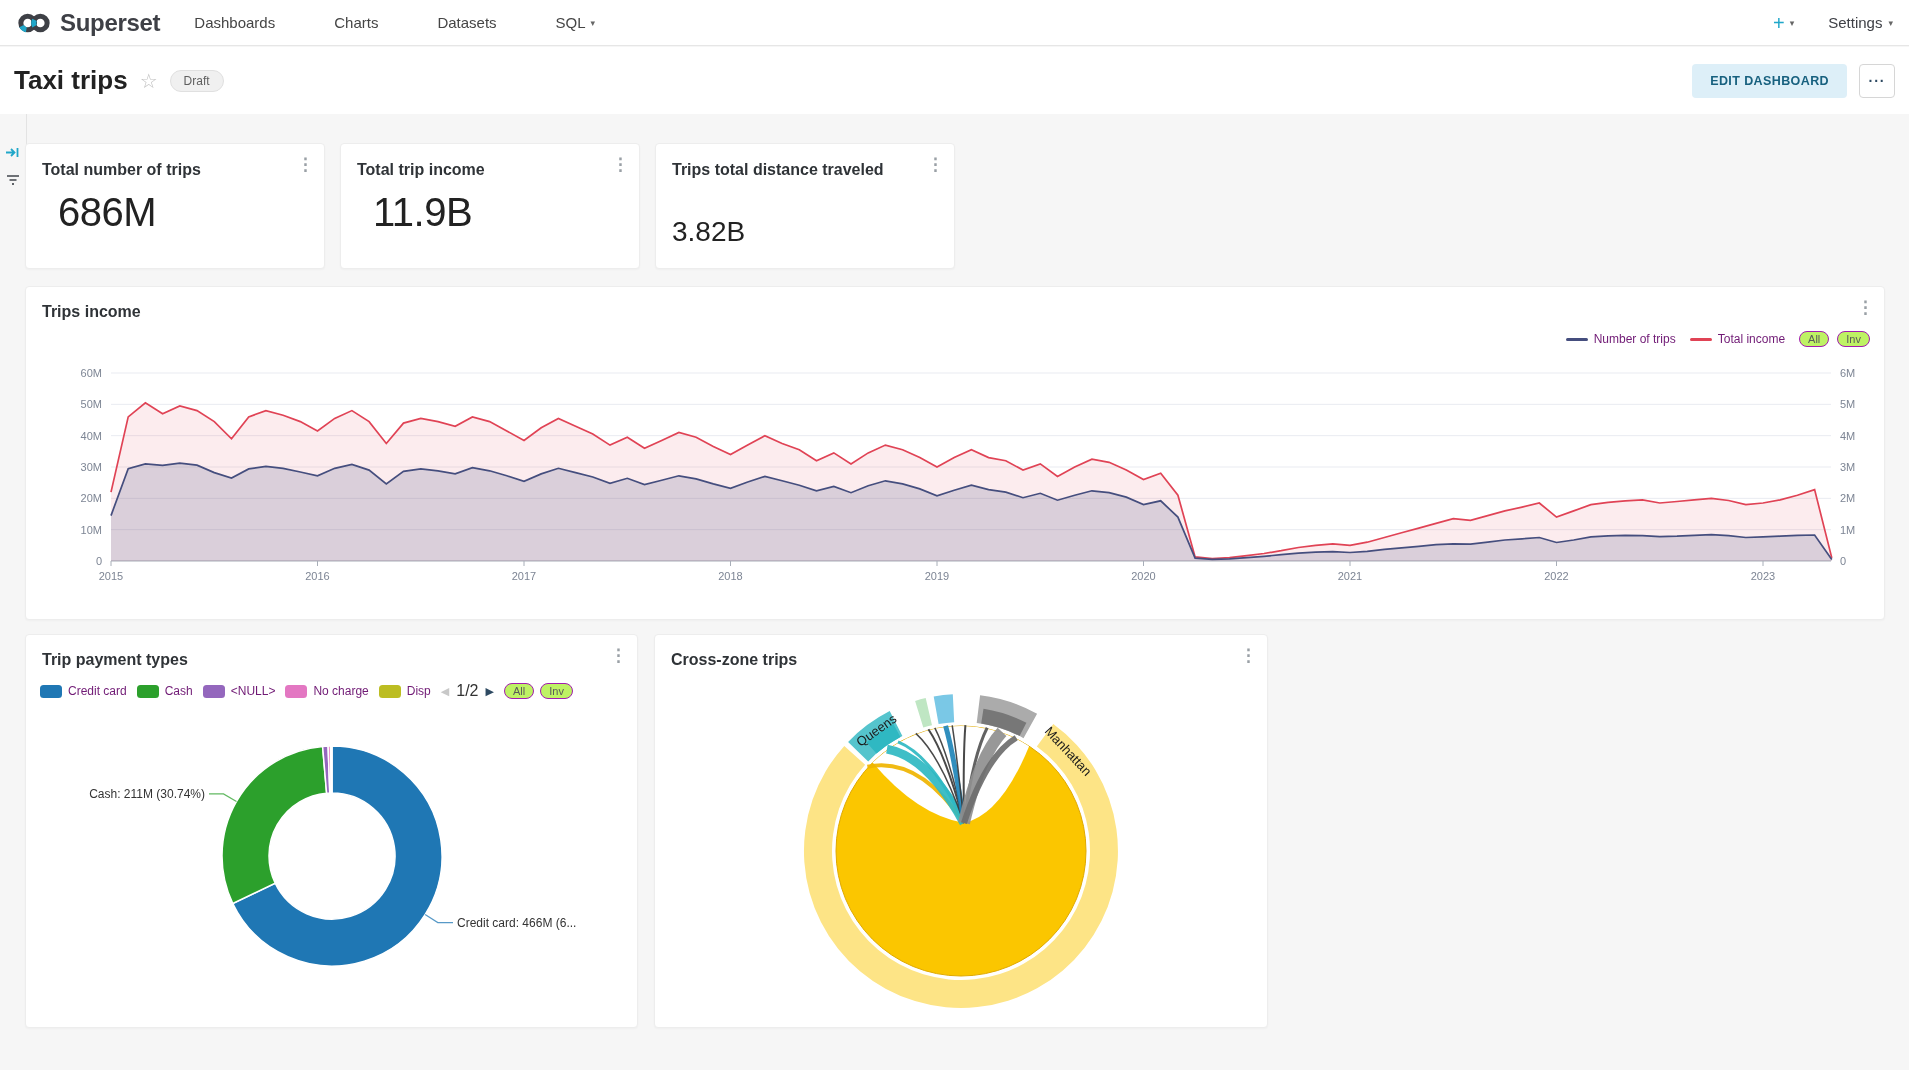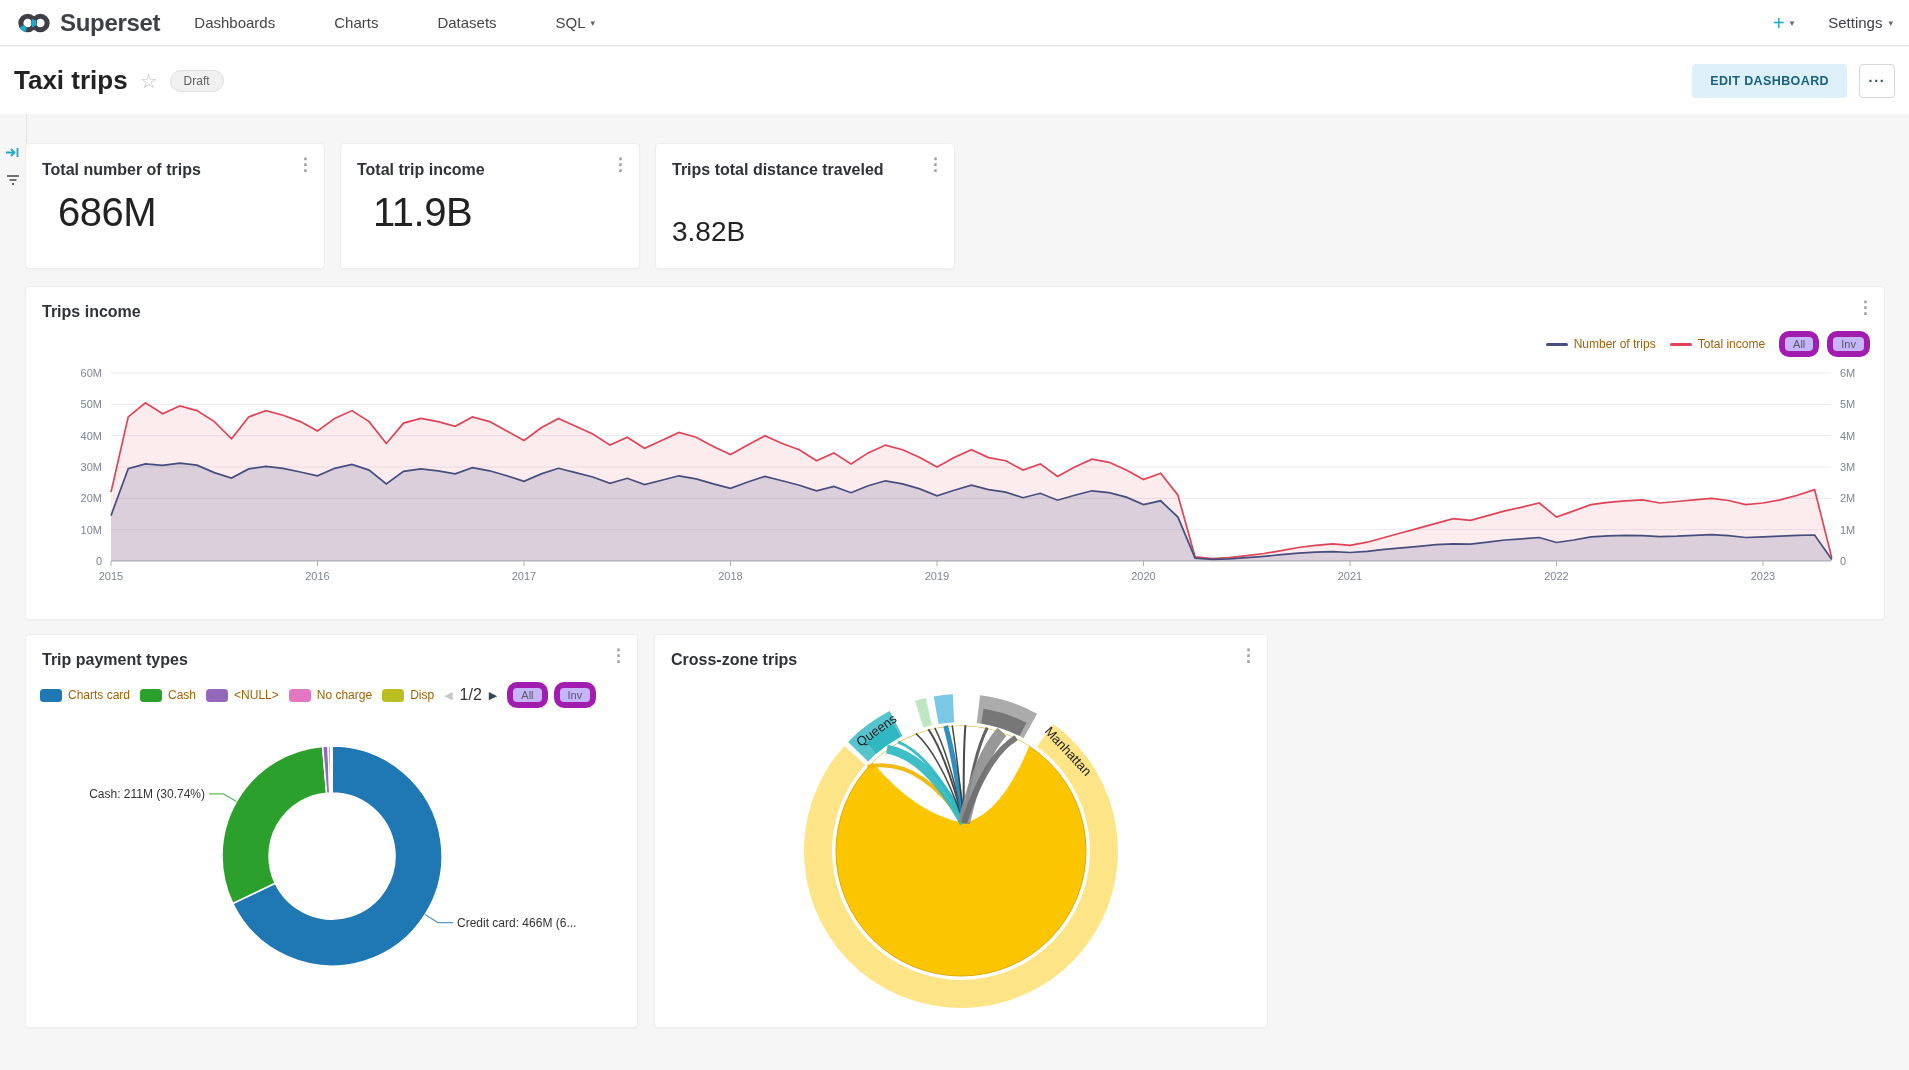--- a/index.html
+++ b/index.html
@@ -42,24 +42,24 @@
   .panel-title { position:absolute; left:16px; top:16px; font-size:16px; font-weight:700; color:#2F3337; }
   .kebab { position:absolute; right:10px; top:12px; font-size:17px; color:#9AA0A6; cursor:pointer;
     font-weight:700; line-height:1; }
 
   .kpi-value-lg { position:absolute; left:32px; top:46px; font-size:40px; font-weight:500;
     color:#222; letter-spacing:-0.5px; }
   .kpi-value-sm { position:absolute; left:16px; top:72px; font-size:28px; font-weight:500; color:#222; }
   .kpi-title { max-width:215px; line-height:1.25; }
 
   .chart-legend { position:absolute; display:flex; align-items:center; gap:14px; }
-  .legend-item { display:flex; align-items:center; gap:6px; font-size:12px; color:#a16207; cursor:pointer;}
+  .legend-item { display:flex; align-items:center; gap:6px; font-size:12px; color:#701a75; cursor:pointer;}
   .line-swatch { width:22px; height:3px; border-radius:2px; }
   .rect-swatch { width:22px; height:13px; border-radius:3.5px; }
-  .pill-btn { border:6px solid #a21caf; border-radius:10px; background:#c4b5fd; color:#5A5A5A;
+  .pill-btn { border:1px solid #a21caf; border-radius:10px; background:#bef264; color:#5A5A5A;
     font-family:inherit; font-size:11px; padding:1px 8px; cursor:pointer; }
   .pager { display:flex; align-items:center; gap:7px; }
   .pager-prev { color:#C8C8C8; font-size:11px; cursor:pointer; }
   .pager-next { color:#2E4A62; font-size:11px; cursor:pointer; }
   .pager-text { font-size:16px; color:#333; }
 
   svg { font-family:"Liberation Sans", sans-serif; }
 </style>
 </head>
 <body>
@@ -206,21 +206,21 @@
         <path d="M85.0 168.6 L102.2 121.6 L119.4 116.9 L136.6 118.4 L153.8 116.2 L171.0 118.1 L188.3 125.6 L205.5 131.0 L222.7 121.9 L239.9 119.4 L257.1 121.3 L274.3 125.0 L291.5 128.8 L308.7 121.3 L325.9 117.5 L343.1 123.1 L360.3 136.9 L377.5 124.4 L394.8 121.9 L412.0 123.8 L429.2 126.9 L446.4 120.6 L463.6 123.8 L480.8 128.8 L498.0 134.4 L515.2 126.9 L532.4 121.3 L549.6 125.6 L566.8 130.0 L584.0 136.3 L601.3 131.3 L618.5 137.5 L635.7 133.2 L652.9 128.8 L670.1 131.9 L687.3 136.9 L704.5 141.3 L721.7 135.0 L738.9 129.4 L756.1 133.8 L773.3 138.2 L790.5 143.8 L807.8 139.4 L825.0 145.7 L842.2 138.8 L859.4 133.8 L876.6 136.9 L893.8 141.9 L911.0 148.8 L928.2 143.2 L945.4 138.2 L962.6 142.6 L979.8 145.1 L997.0 150.7 L1014.3 146.3 L1031.5 153.2 L1048.7 148.2 L1065.9 143.8 L1083.1 145.7 L1100.3 150.1 L1117.5 157.6 L1134.7 153.8 L1151.9 170.1 L1169.1 211.2 L1186.3 212.4 L1203.5 211.8 L1220.8 210.6 L1238.0 209.3 L1255.2 207.7 L1272.4 206.2 L1289.6 205.2 L1306.8 204.6 L1324.0 205.5 L1341.2 204.3 L1358.4 202.4 L1375.6 200.8 L1392.8 199.3 L1410.0 197.7 L1427.3 196.8 L1444.5 197.1 L1461.7 195.2 L1478.9 193.0 L1496.1 191.8 L1513.3 190.5 L1530.5 195.5 L1547.7 193.0 L1564.9 189.9 L1582.1 188.9 L1599.3 188.3 L1616.5 188.6 L1633.8 189.6 L1651.0 189.2 L1668.2 188.3 L1685.4 187.7 L1702.6 188.6 L1719.8 190.5 L1737.0 189.9 L1754.2 189.2 L1771.4 188.3 L1788.6 188.0 L1805.8 212.4 " fill="none" stroke="#454E7E" stroke-width="1.7"></path>
       </svg>
   </div>
 
   <div class="panel" style="left:25px; top:520px; width:613px; height:394px;">
     <div class="panel-title">Trip payment types</div>
     <span class="kebab">⋮</span>
     <div class="chart-legend" style="top:47px; left:14px; gap:10px;">
       <div class="legend-item">
         <span class="rect-swatch" style="background: rgb(31, 119, 180);"></span>
-        <span>Charts card</span>
+        <span>Credit card</span>
       </div>
       <div class="legend-item">
         <span class="rect-swatch" style="background: rgb(44, 160, 44);"></span>
         <span>Cash</span>
       </div>
       <div class="legend-item">
         <span class="rect-swatch" style="background: rgb(148, 103, 189);"></span>
         <span>&lt;NULL&gt;</span>
       </div>
       <div class="legend-item">

